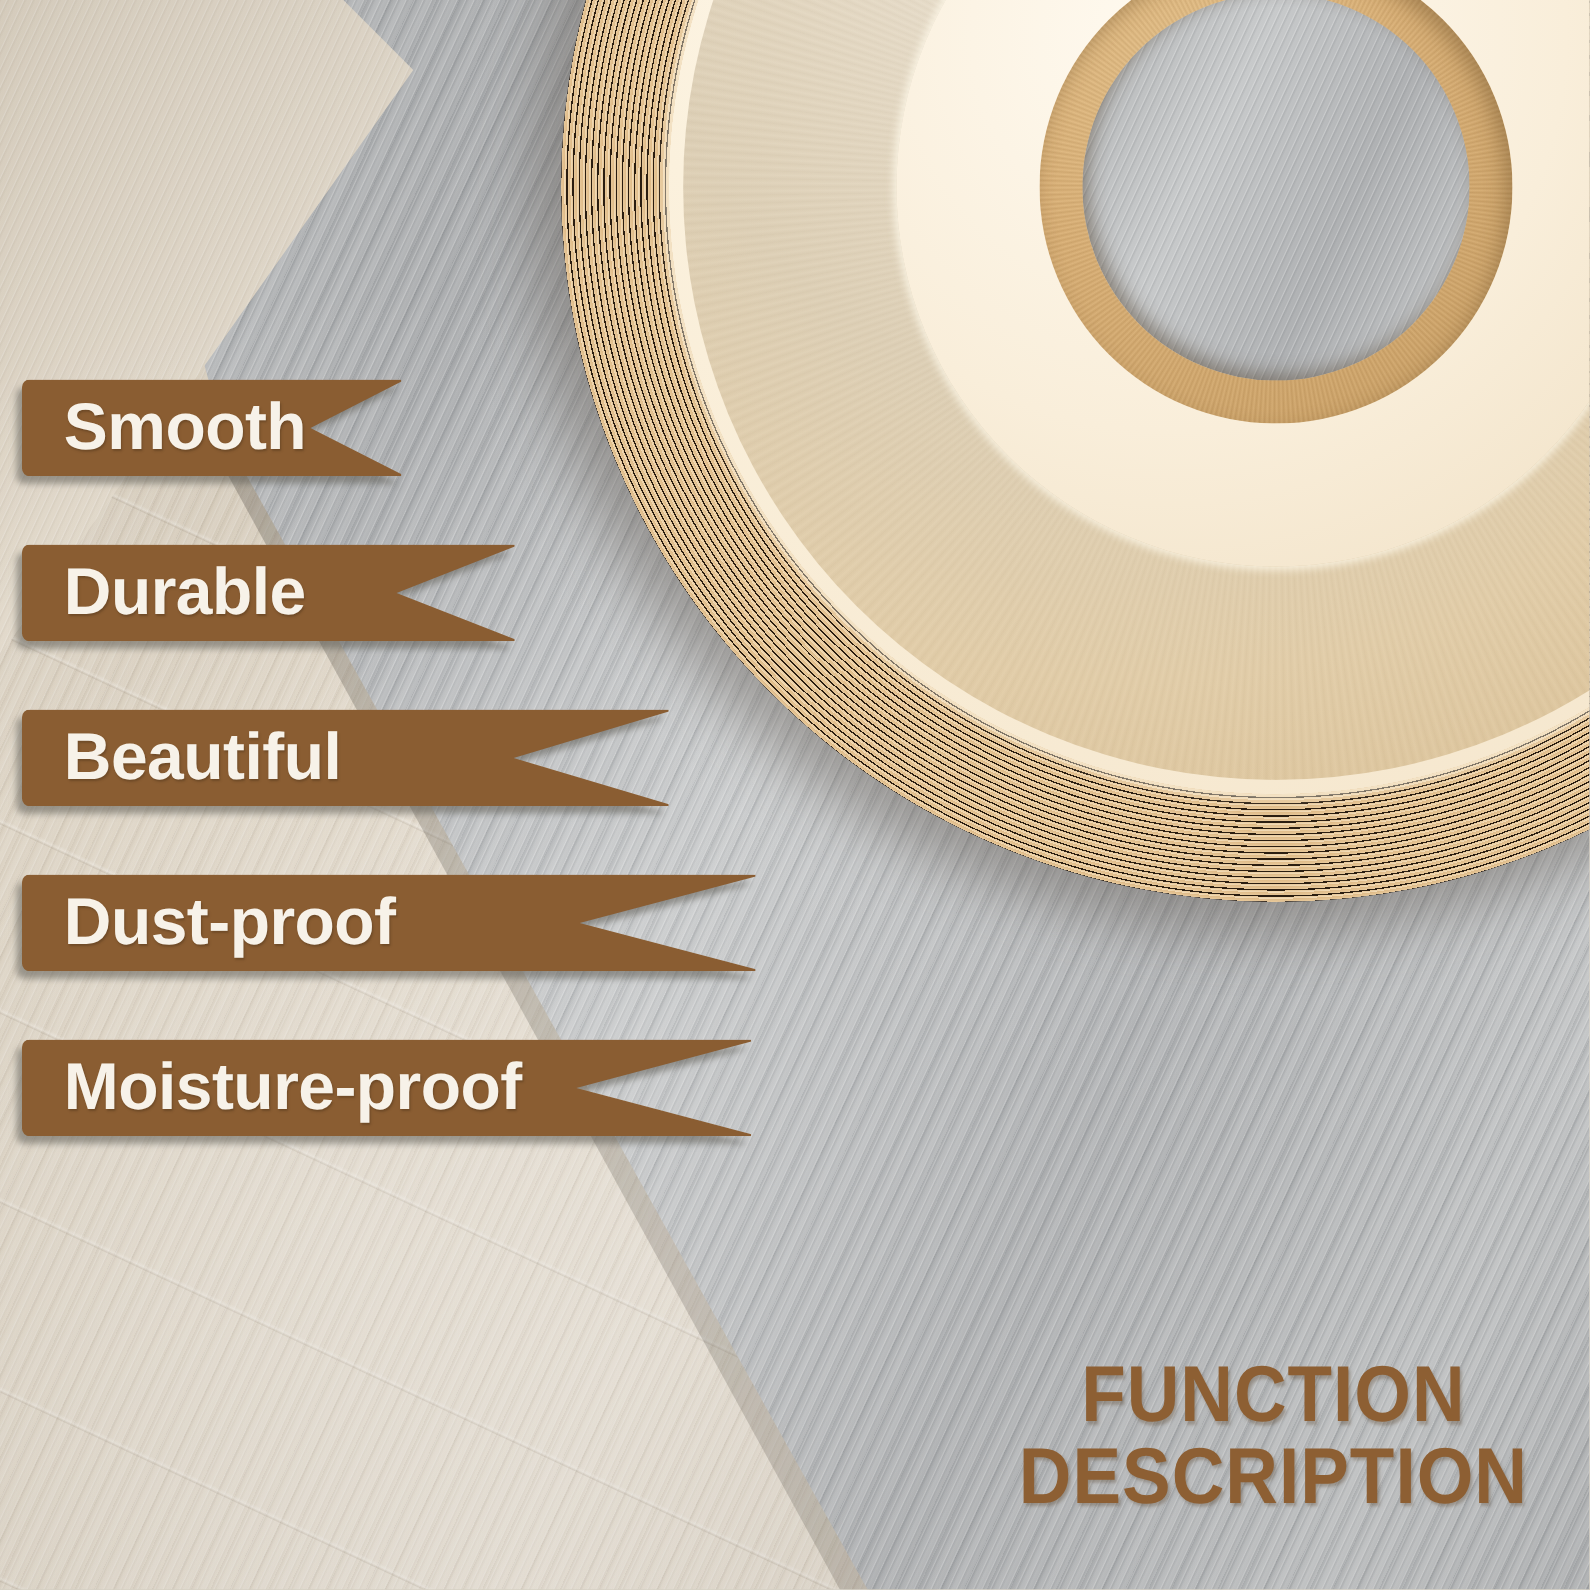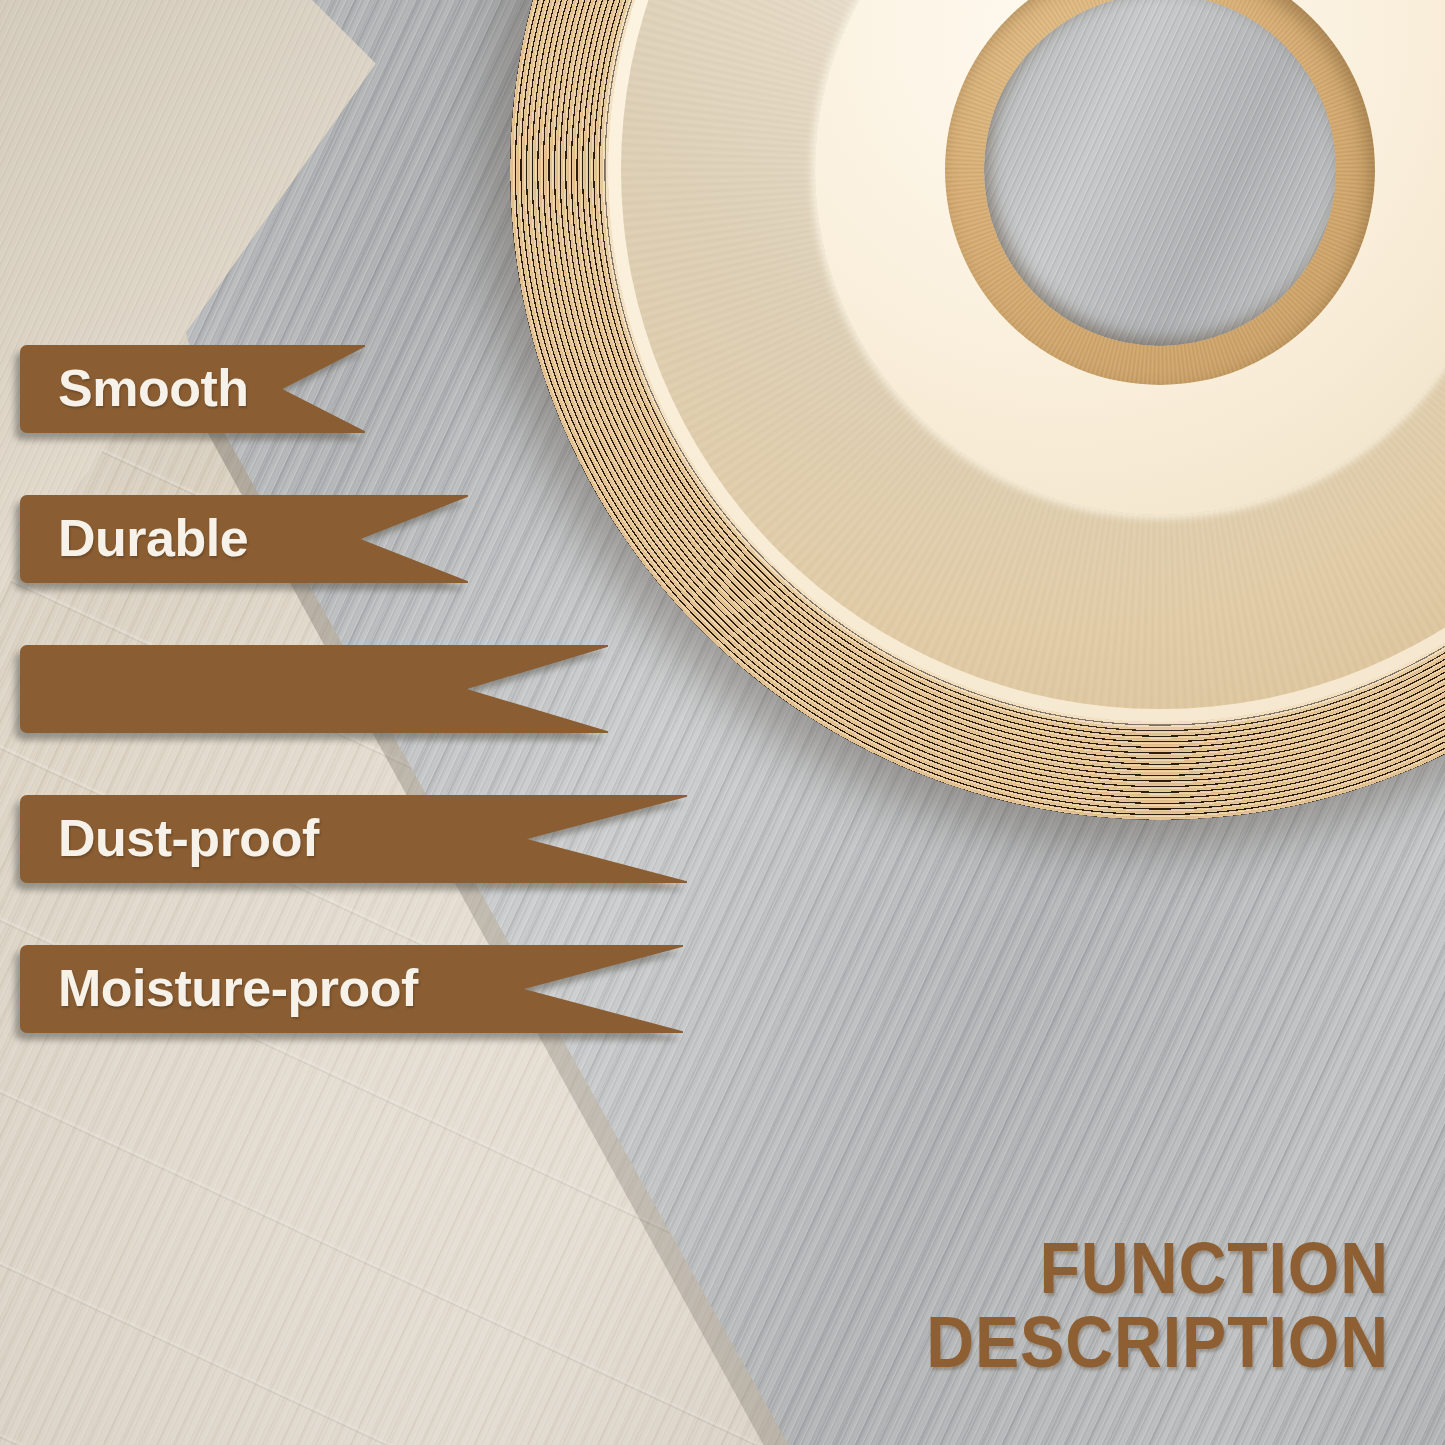--- a/index.html
+++ b/index.html
@@ -202,42 +202,42 @@
     border-top-left-radius:7px;
     border-bottom-left-radius:7px;
     -webkit-clip-path: polygon(0 0, 100% 0, 100% 2%, 76% 50%, 100% 98%, 100% 100%, 0 100%);
             clip-path: polygon(0 0, 100% 0, 100% 2%, 76% 50%, 100% 98%, 100% 100%, 0 100%);
   }
   .banner-label {
     position:absolute;
     left:38px; top:50%;
     transform:translateY(-52%);
     color:#f7f2e9;
-    font-size:52px;
+    font-size:60px;
     font-weight:bold;
     letter-spacing:-0.5px;
     white-space:nowrap;
     line-height:1;
     text-shadow: 1px 2px 2px rgba(60,40,20,.35);
   }
 
   
   .w1 { width:345px; }
   .w2 { width:448px;margin-top:31px; }
   .w3 { width:588px; }
   .w4 { width:667px; }
   .w5 { width:666px; }
   .w6 { width:663px; }
   .w7 { width:758px; }
 
   
   #heading {
     position:absolute;
     right:56px; bottom:66px;
-    text-align:right;
+    text-align:center;
     color:#8d5f33;
     font-weight:bold;
     line-height:1.02;
     letter-spacing:1px;
     text-shadow:2px 3px 3px rgba(90,70,45,.35);
   }
   #heading .line {
     display:block;
     font-size:72px;
     transform:scaleX(.92);
@@ -276,20 +276,21 @@
       <span class="banner-label">Smooth</span>
     </div>
 
     <div class="banner w2">
       <div class="banner-shape"></div>
       <span class="banner-label">Durable</span>
     </div>
 
     <div class="banner w3">
       <div class="banner-shape"></div>
+      <span class="banner-label">Beautiful</span>
     </div>
 
     <div class="banner w4">
       <div class="banner-shape"></div>
       <span class="banner-label">Dust-proof</span>
     </div>
 
 
     <div class="banner w6">
       <div class="banner-shape"></div>

